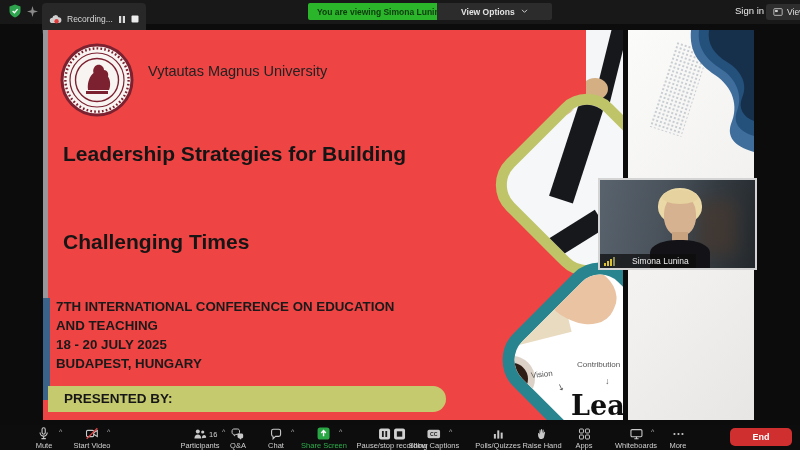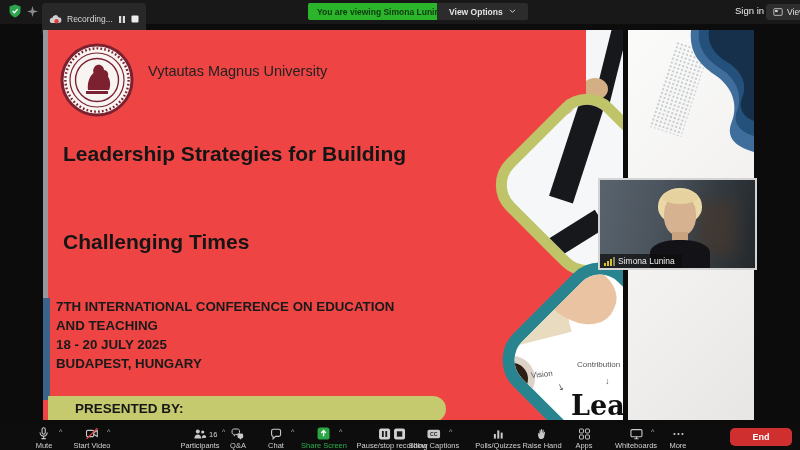--- a/index.html
+++ b/index.html
@@ -9,36 +9,36 @@
   
   #topbar{position:absolute;left:0;top:0;width:800px;height:24px;background:#181818;}
   .tb-abs{position:absolute;display:flex;align-items:center;}
   #shield{left:8px;top:4px;}
   #sparkle{left:27px;top:6px;}
   #rec-pill{left:42px;top:3px;height:17px;background:#282828;border-radius:4px;padding:16px 7px;gap:5px;}
   #rec-pill .rec-label{font-size:8.5px;color:#d8d8d8;}
   #banner{left:308px;top:3px;height:17px;background:#2bb52b;border-radius:2px 0 0 2px;padding:0 9px;
           font-size:8.5px;font-weight:bold;color:#0e3a0e;}
   #view-options{left:437px;top:3px;height:17px;background:#2c2c2c;border-radius:0 2px 2px 0;
-          padding:0 12px;font-size:8.5px;font-weight:bold;color:#e2e2e2;gap:6px;}
+          padding:0 24px;font-size:8.5px;font-weight:bold;color:#e2e2e2;gap:6px;}
   #sign-in{left:735px;top:5px;font-size:9.5px;color:#ececec;}
   #view-btn{left:766px;top:4px;height:16px;background:#2e2e2e;border-radius:3px;padding:0 7px;gap:4px;
           font-size:8.5px;color:#e2e2e2;}
   
   #slide{position:absolute;left:43px;top:30px;width:580px;height:390px;background:#ef4444;overflow:hidden;}
   #edge-gray{position:absolute;left:0;top:0;width:5px;height:268px;background:#97979b;}
   #edge-blue{position:absolute;left:0;top:268px;width:7px;height:102px;background:#3b6288;}
   #uni-name{position:absolute;left:105px;top:33px;font-size:14.5px;color:#222;}
   #seal{position:absolute;left:16px;top:12px;}
   .title-line{position:absolute;left:20px;font-size:21px;font-weight:bold;color:#151515;white-space:nowrap;}
   #t1{top:112px;} #t2{top:156px;} #t3{top:200px;}
   .conf-line{position:absolute;left:13px;font-size:13.3px;font-weight:bold;color:#1a1a1a;white-space:nowrap;}
   #c1{top:269px;} #c2{top:288px;} #c3{top:307px;} #c4{top:326px;}
-  #presented{position:absolute;left:5px;top:366px;width:398px;height:26px;background:#c6ca6e;
-             border-radius:0 16px 16px 0;line-height:26px;padding-left:27px;
+  #presented{position:absolute;left:5px;top:356px;width:398px;height:26px;background:#c6ca6e;
+             border-radius:0 16px 16px 0;line-height:26px;padding-left:16px;
              font-size:13.5px;font-weight:bold;color:#161616;}
   
   #patch{position:absolute;left:543px;top:0;width:37px;height:112px;background:#f5f6f8;overflow:hidden;}
   #patch .bar{position:absolute;left:14px;top:-8px;width:16px;height:110px;background:#17181c;transform:rotate(14deg);}
   #patch .cap{position:absolute;left:-4px;top:48px;width:26px;height:22px;background:#d3af83;border-radius:50%;}
   
   #hex1{position:absolute;left:469px;top:80px;width:150px;height:150px;transform:rotate(45deg);
         border:11px solid #bfc468;border-radius:36px;background:#f6f7f9;overflow:hidden;}
   #hex1 .inner{position:absolute;left:-31px;top:-31px;width:212px;height:212px;transform:rotate(-45deg);}
   .stroke{position:absolute;background:#17181c;}
@@ -76,21 +76,21 @@
   
   #tile{position:absolute;left:600px;top:180px;width:155px;height:88px;z-index:10;
         box-shadow:0 0 0 2px #d4d4d4;overflow:hidden;
         background:linear-gradient(100deg,#59636d 0%,#4a535c 40%,#343b41 70%,#23282c 100%);}
   #tile .warm{position:absolute;right:18px;top:20px;width:40px;height:55px;background:#4a382c;filter:blur(8px);opacity:.6;}
   #tile .hair{position:absolute;left:58px;top:8px;width:44px;height:36px;background:#ead8a6;border-radius:50% 50% 46% 46%;}
   #tile .face{position:absolute;left:64px;top:15px;width:32px;height:41px;background:#d7b290;border-radius:46%;}
   #tile .fringe{position:absolute;left:62px;top:10px;width:36px;height:14px;background:#e6d29e;border-radius:50%;}
   #tile .neck{position:absolute;left:72px;top:52px;width:16px;height:13px;background:#c9a27f;}
   #tile .shirt{position:absolute;left:50px;top:60px;width:60px;height:28px;background:#121217;border-radius:45% 45% 0 0;}
-  #name-tag{position:absolute;left:0;bottom:0;display:flex;align-items:center;gap:3px;
+  #name-tag{position:absolute;left:0;bottom:0;display:flex;align-items:center;gap:17px;
         background:rgba(12,12,12,.72);padding:2px 7px 2px 4px;}
   #name-tag span{font-size:8.5px;color:#ededed;}
   
   #toolbar{position:absolute;left:0;bottom:0;width:800px;height:25px;background:#0d0d0d;z-index:20;}
   .tb-item{position:absolute;top:2px;transform:translateX(-50%);text-align:center;cursor:default;}
   .tb-icon{height:13px;display:flex;justify-content:center;align-items:center;}
   .tb-label{font-size:7.5px;color:#cfcfcf;margin-top:1px;white-space:nowrap;}
   .tb-item .chev{position:absolute;top:1px;left:calc(50% + 15px);font-size:7px;color:#b0b0b0;}
   .tb-item .count{position:absolute;top:3px;left:calc(50% + 9px);font-size:7.5px;color:#cfcfcf;}
   #it-share .tb-label{color:#2fae4d;}

